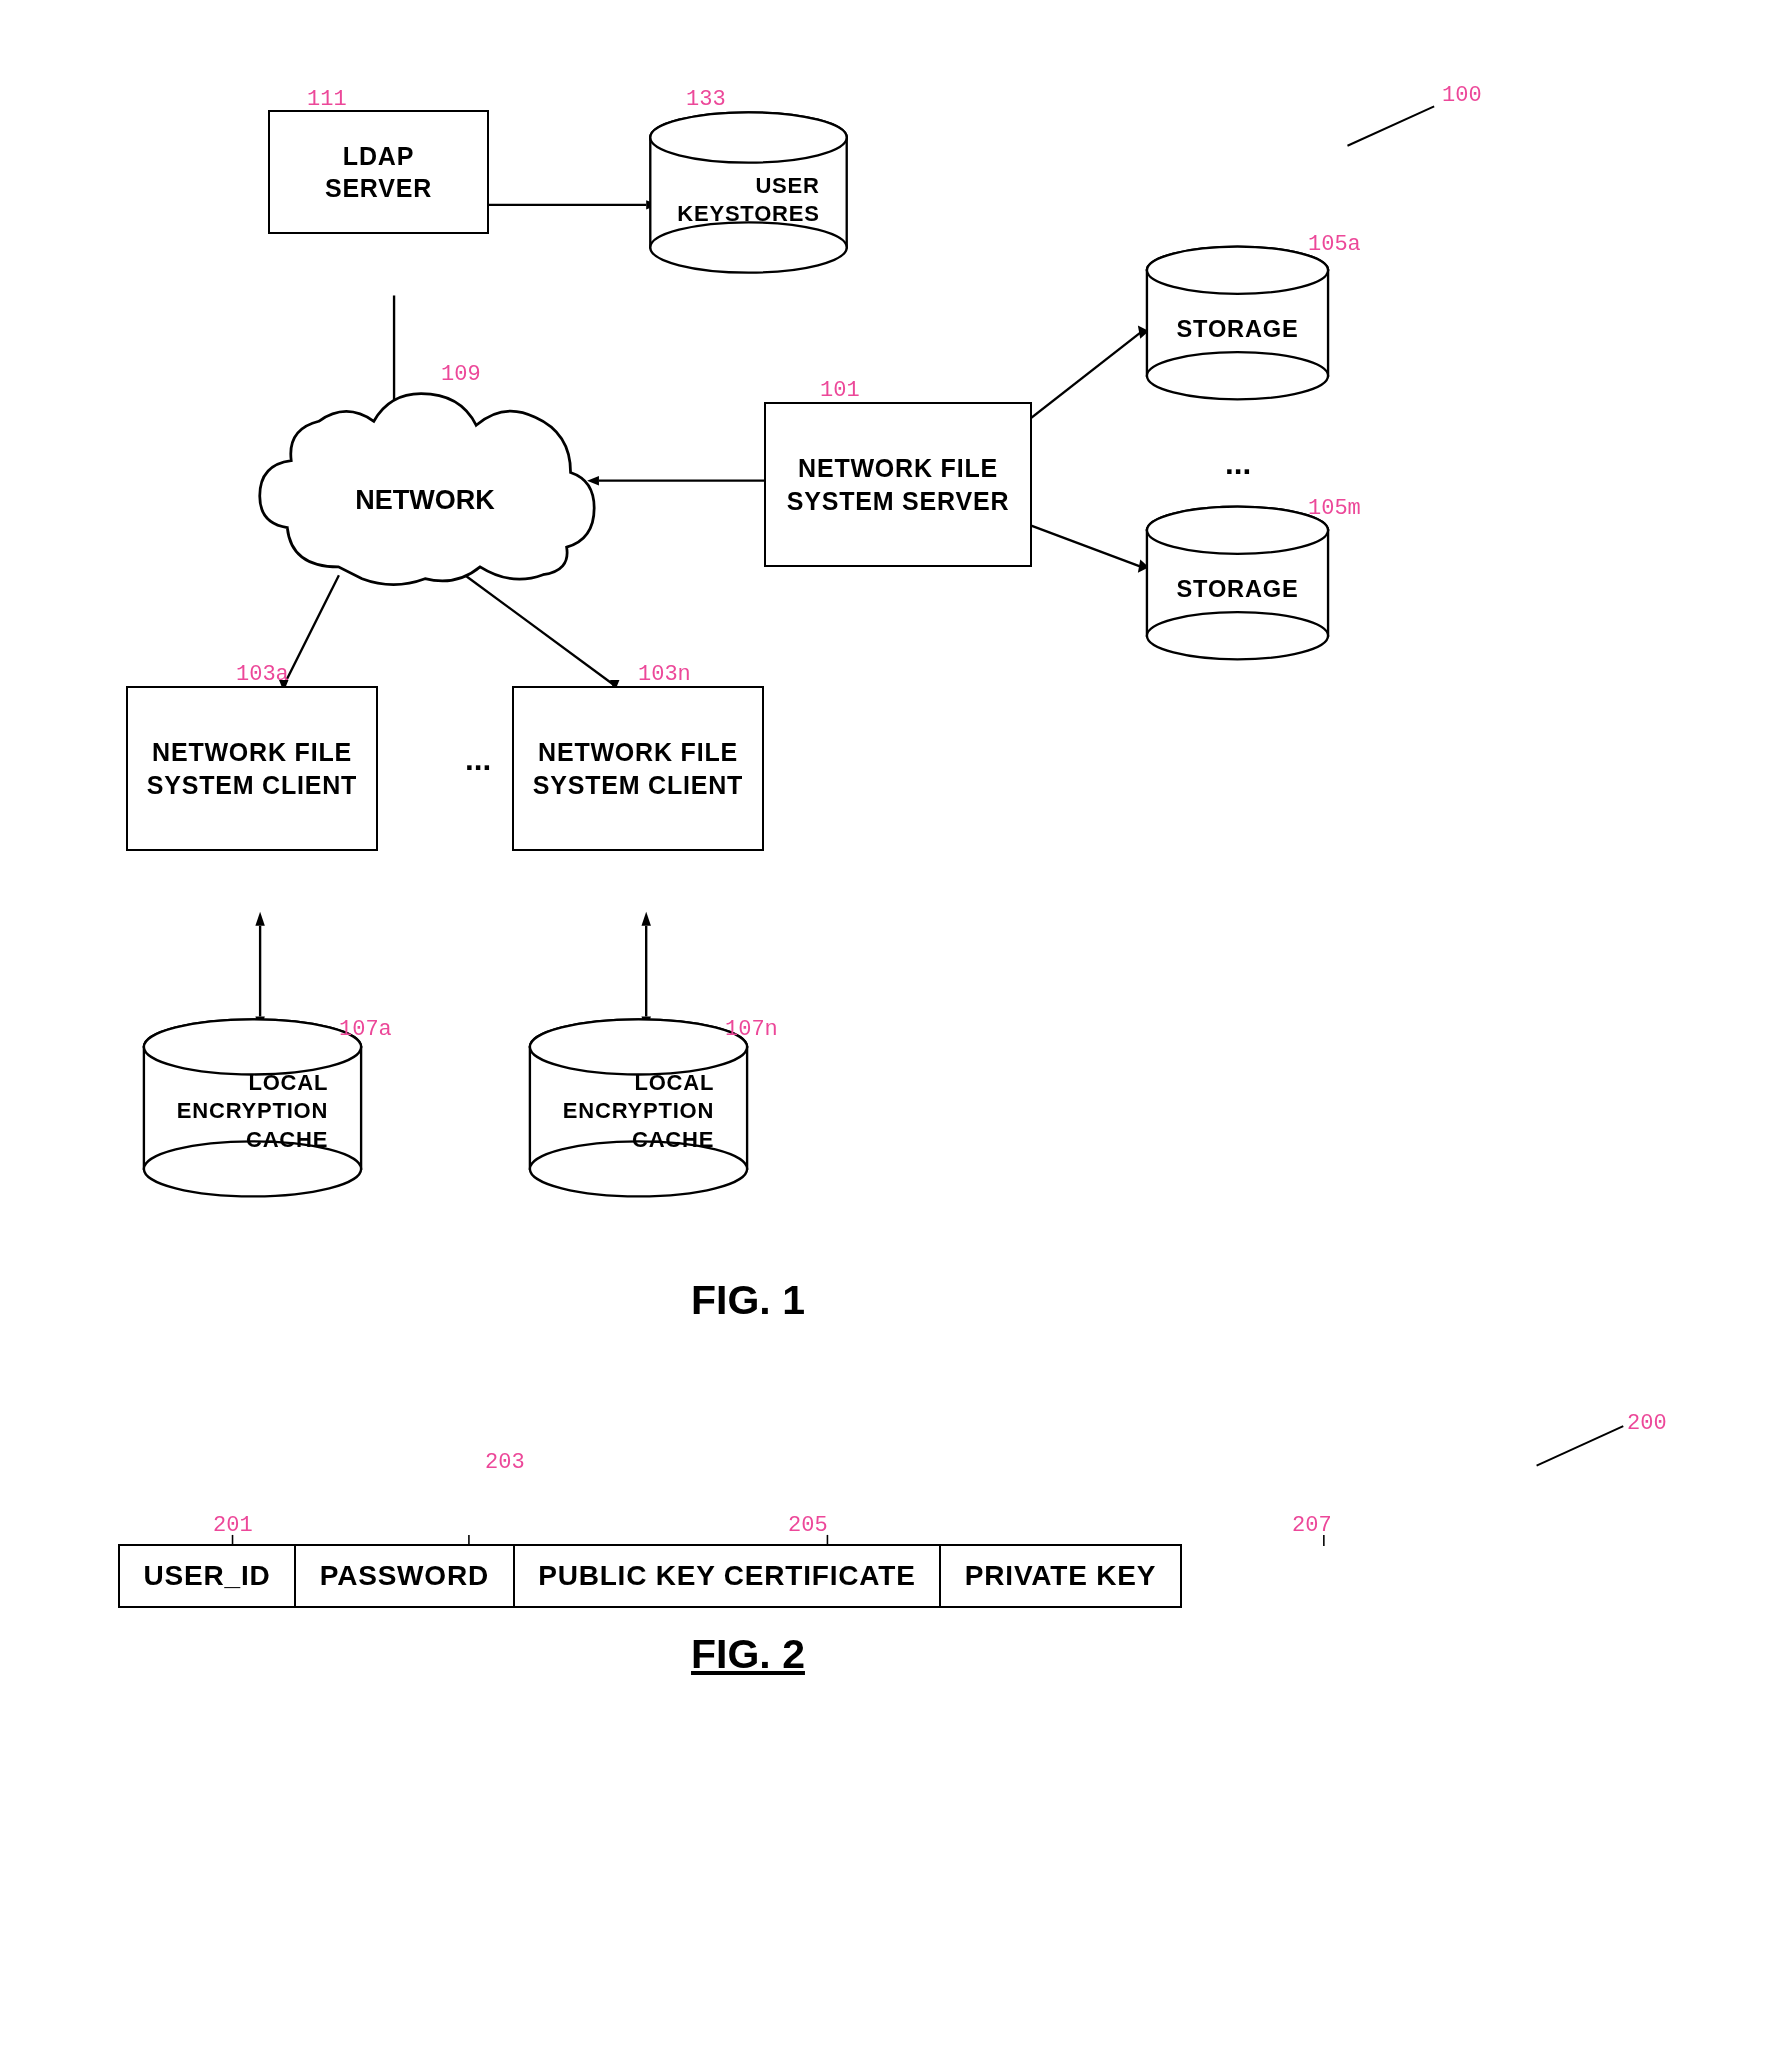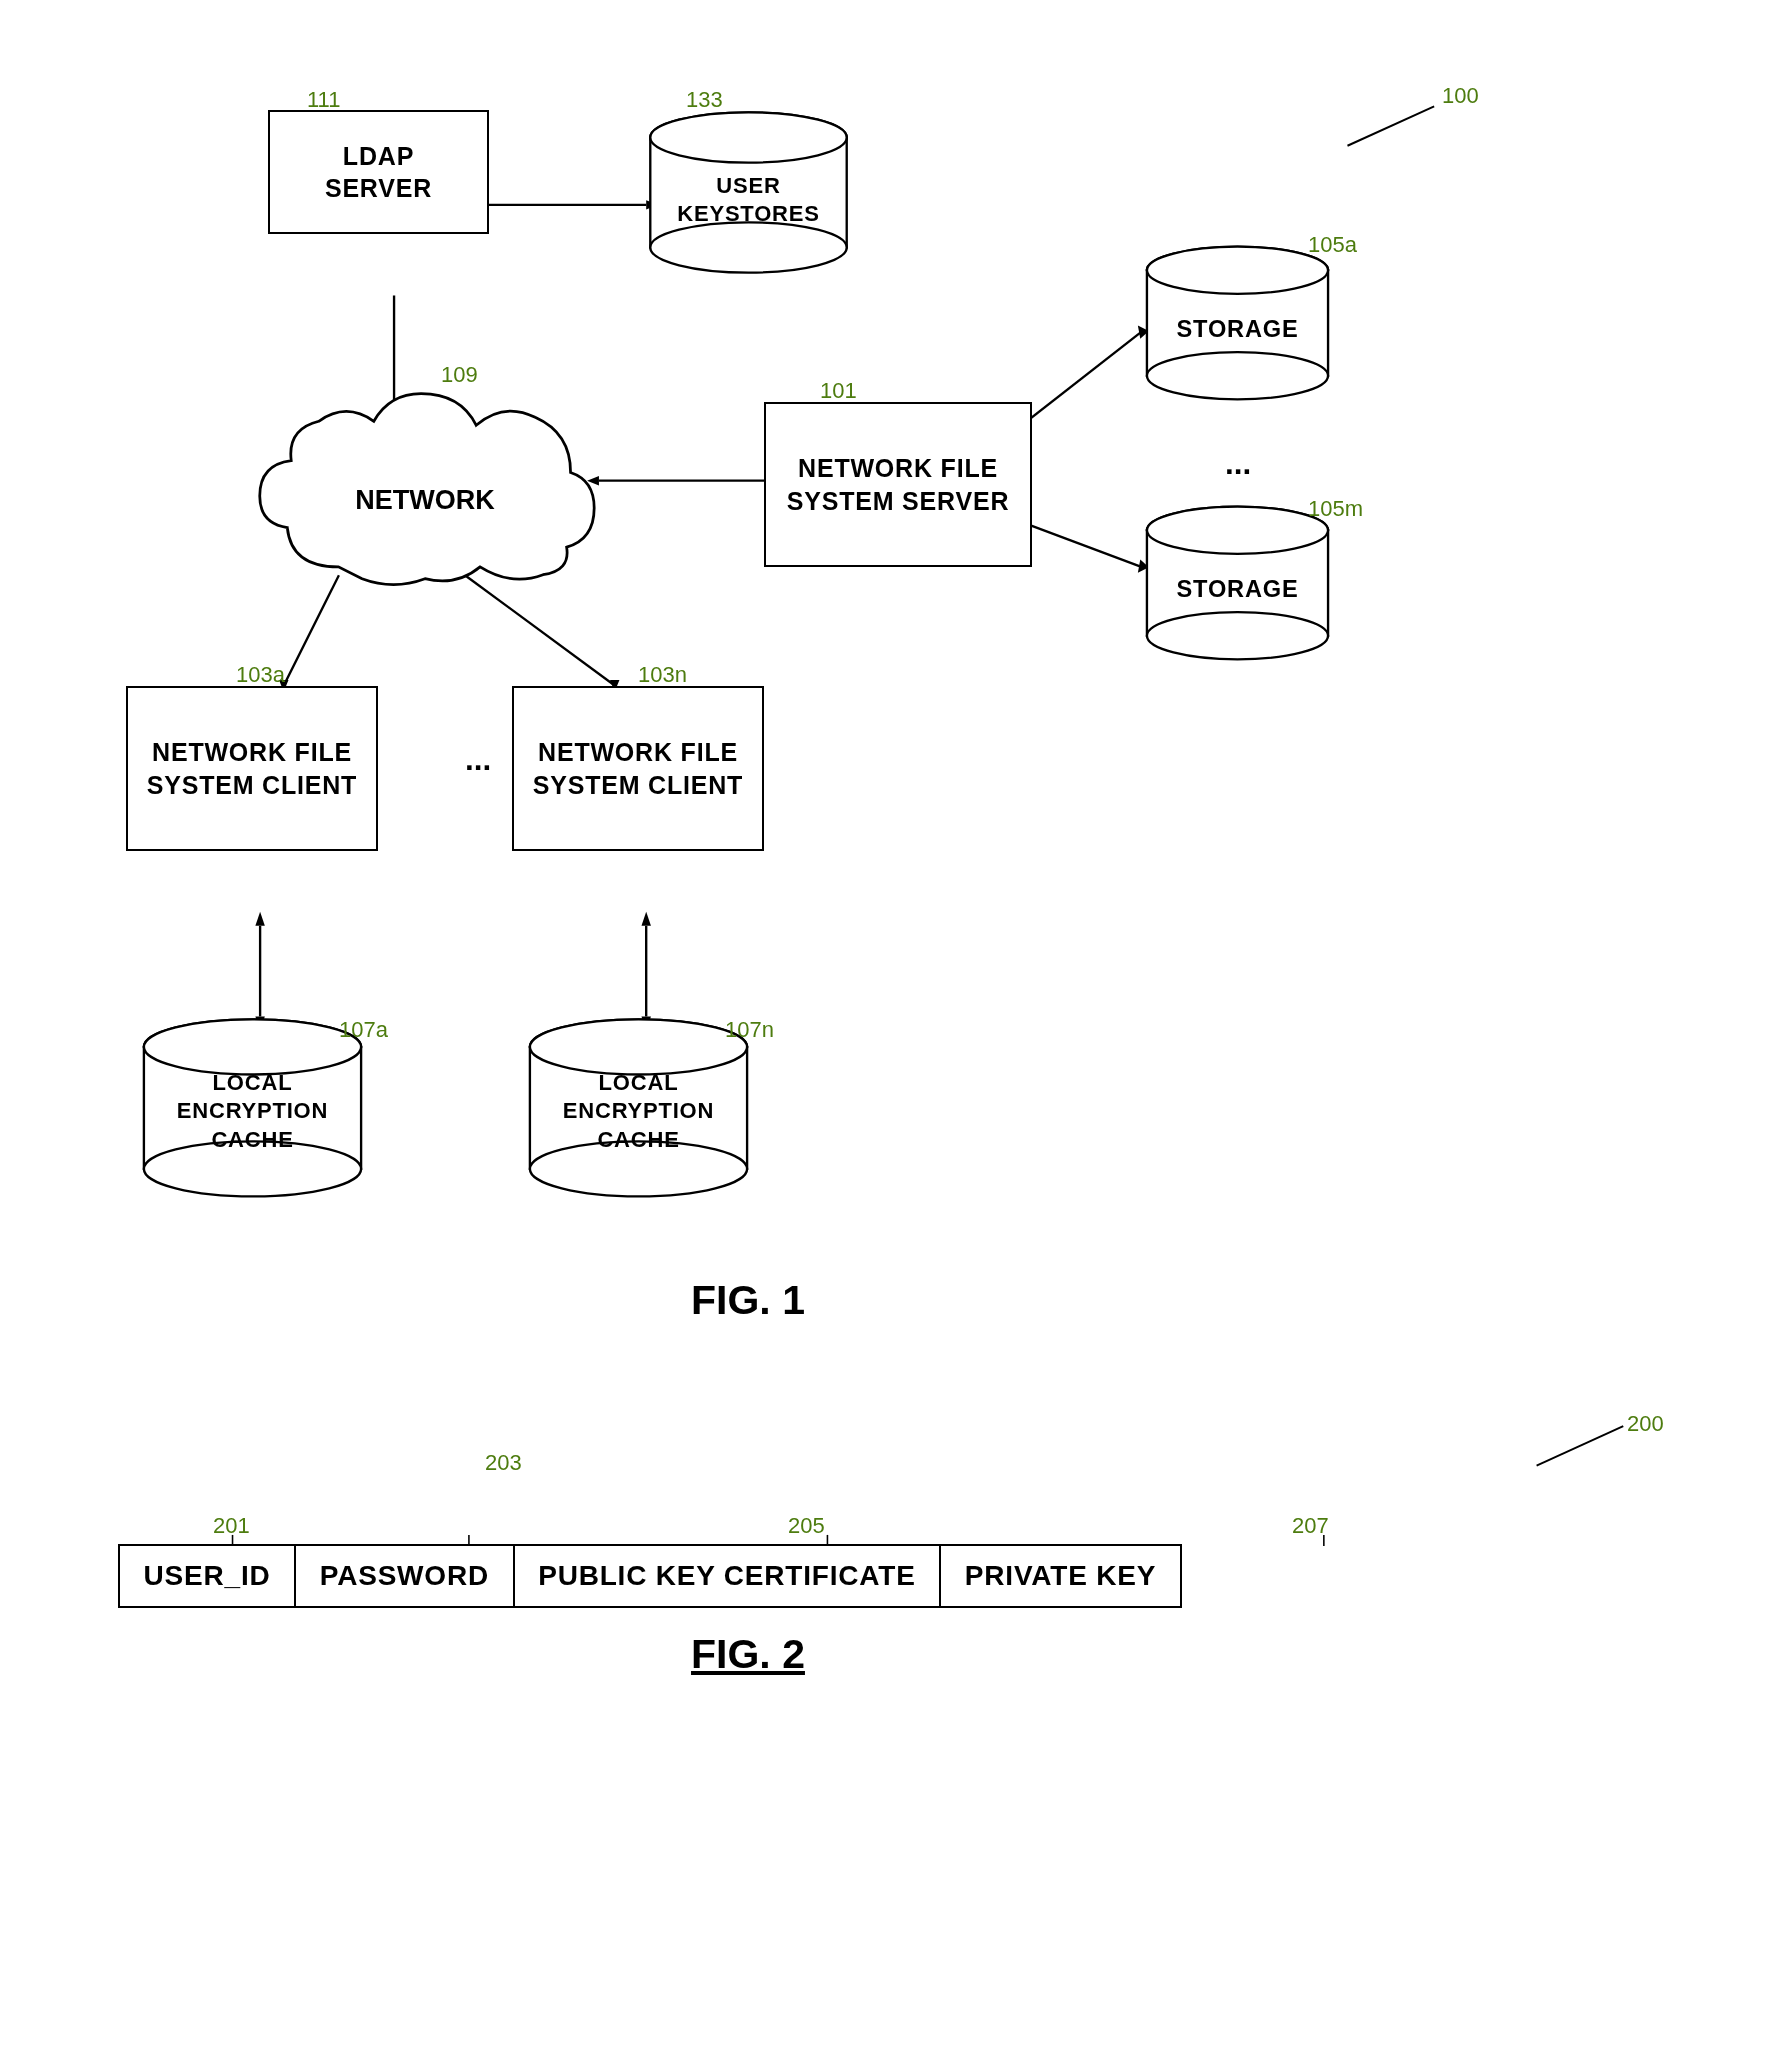--- a/index.html
+++ b/index.html
@@ -32,21 +32,21 @@
       letter-spacing: 0.8px;
       line-height: 1.3;
     }
 
     
     .cylinder {
       position: absolute;
       display: flex;
       align-items: center;
       justify-content: center;
-      text-align: center;
+      text-align: right;
       font-size: 23.6px;
       font-weight: bold;
       letter-spacing: 0.8px;
       line-height: 1.3;
     }
 
     .cylinder svg {
       position: absolute;
       top: 0; left: 0;
       width: 100%;
@@ -61,22 +61,22 @@
 
     
     .cloud-container {
       position: absolute;
     }
 
     
     .ref-num {
       position: absolute;
       font-size: 22px;
-      font-family: Liberation Sans, sans-serif;
-      color: #4d7c0f;
+      font-family: Liberation Mono, monospace;
+      color: #ec4899;
     }
 
     
     .arrows-svg {
       position: absolute;
       top: 0; left: 0;
       width: 1777px;
       height: 2066px;
       pointer-events: none;
     }

